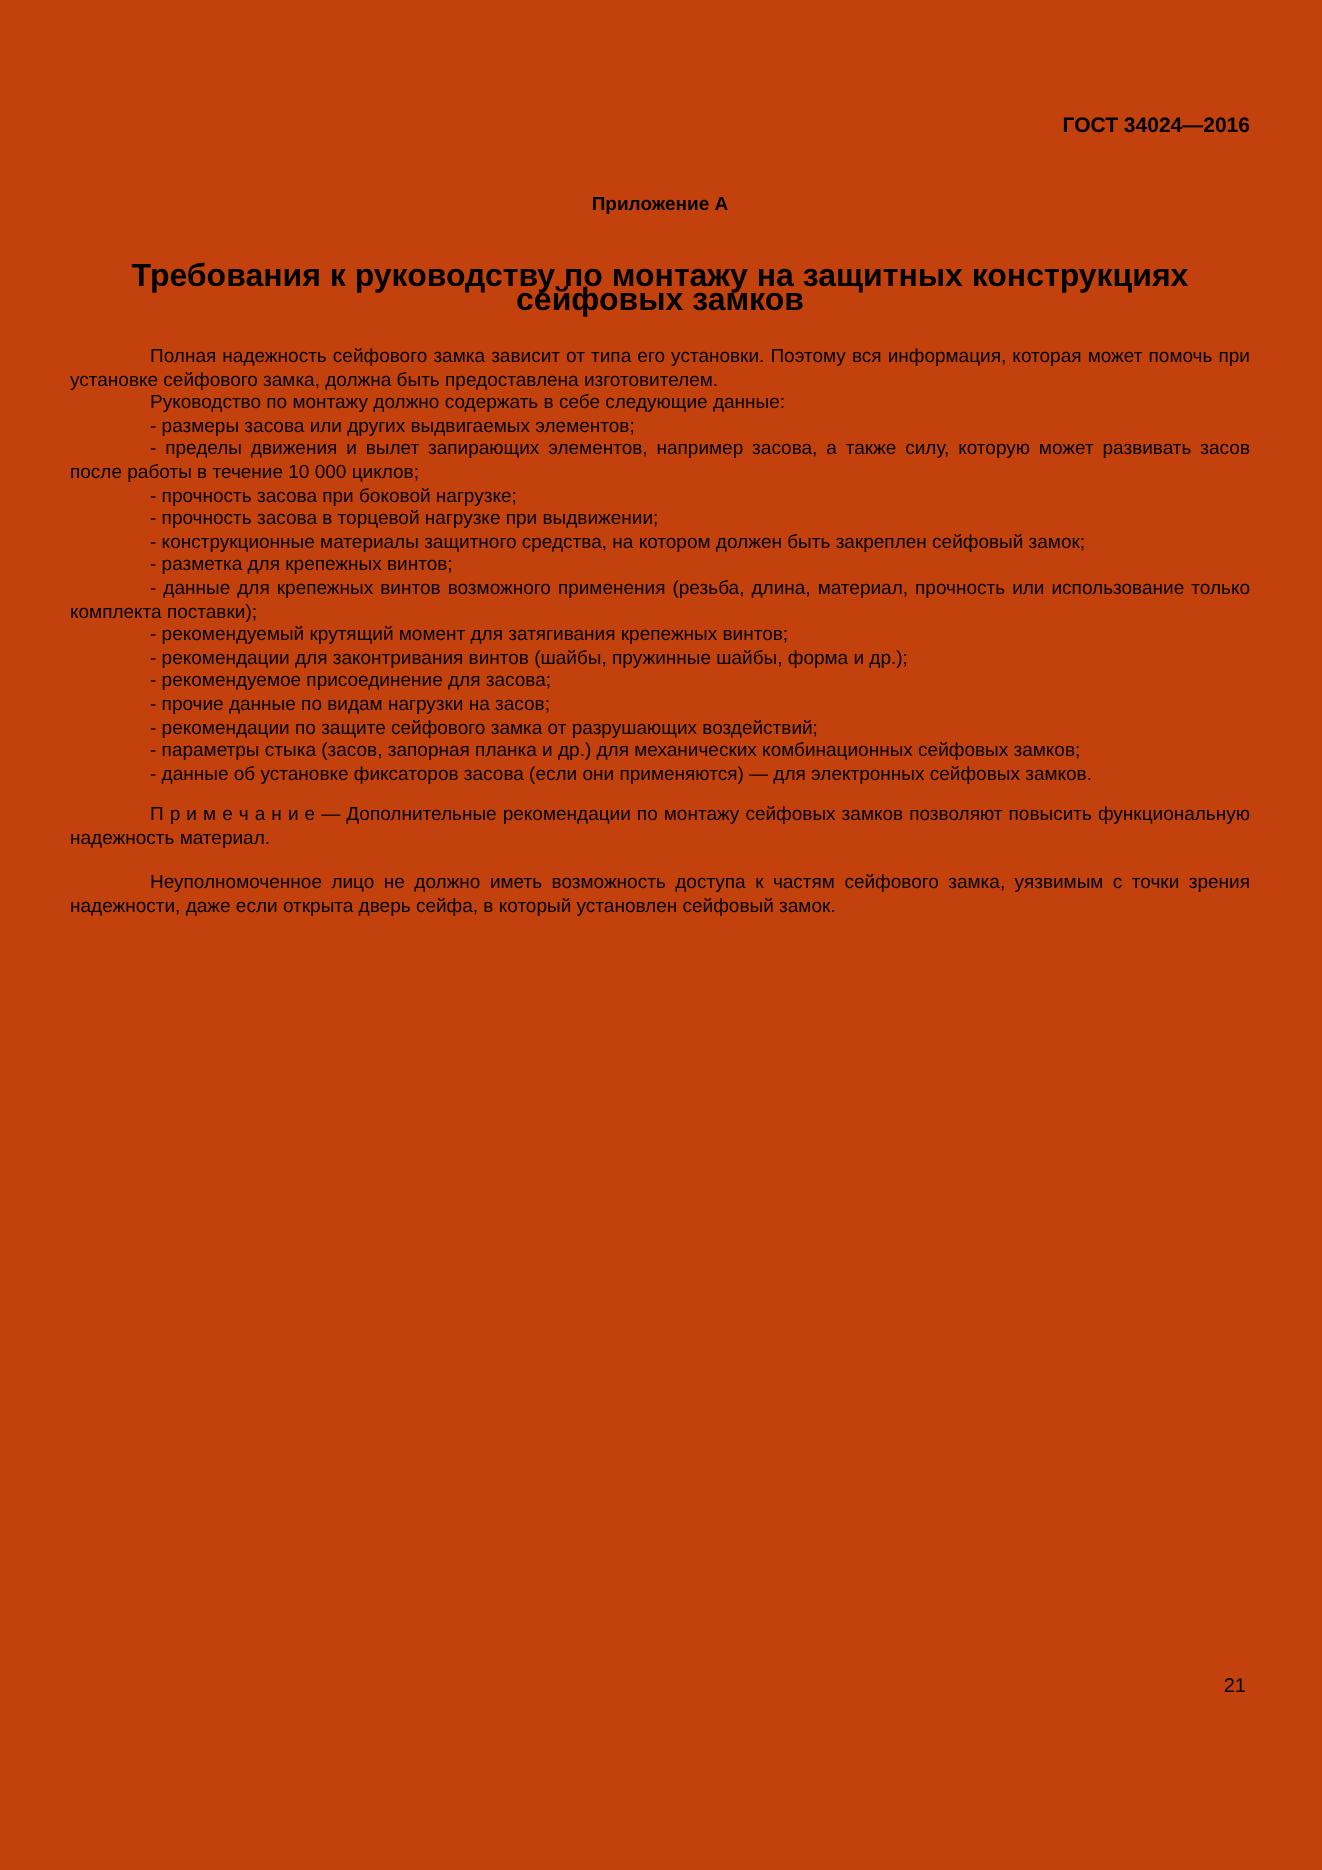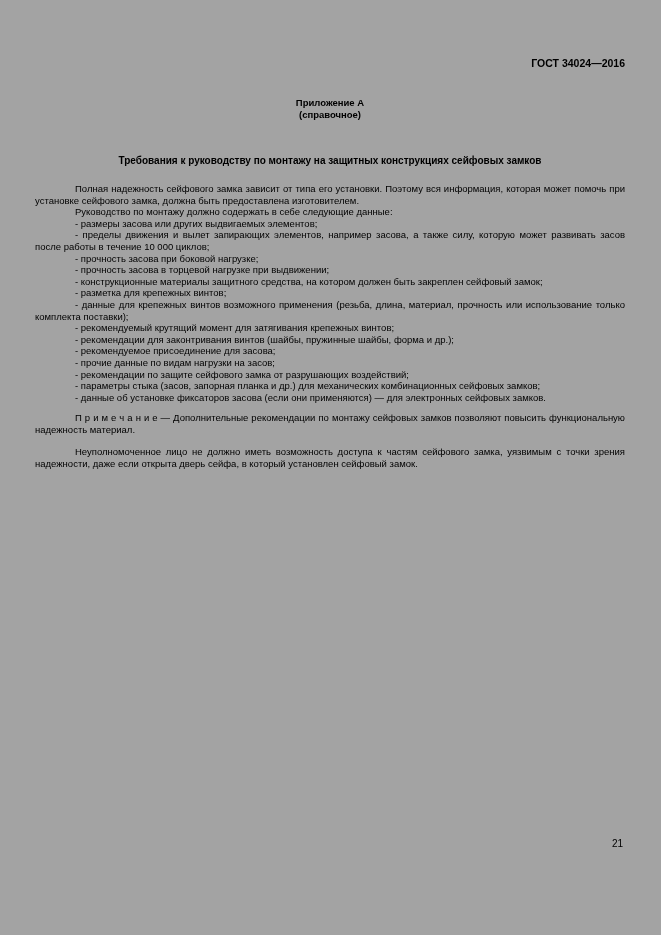--- a/index.html
+++ b/index.html
@@ -1,21 +1,21 @@
 <!DOCTYPE html>
 <html lang="ru"><head>
 <meta charset="utf-8">
 <style>
   * { margin: 0; padding: 0; box-sizing: border-box; }
   html, body { background: #ffffff; }
   .page {
     position: relative;
     width: 661px;
     height: 935px;
-    background: #a3a3a3;
+    background: #c2410c;
     color: #000000;
     font-family: "Liberation Sans", sans-serif;
     overflow: hidden;
   }
   .content {
     padding: 57px 36px 0 35px;
   }
   .doc-code {
     text-align: right;
     font-weight: bold;
@@ -31,23 +31,23 @@
   }
   .annex-subtitle {
     text-align: center;
     font-weight: bold;
     font-size: 9.5px;
     line-height: 12px;
   }
   .heading {
     text-align: center;
     font-weight: bold;
-    font-size: 10px;
+    font-size: 16px;
     line-height: 12px;
-    margin-top: 34px;
+    margin-top: 24px;
   }
   .body-text {
     font-size: 9.5px;
     line-height: 11.6px;
     text-align: justify;
     text-indent: 40px;
   }
   .first-para { margin-top: 16px; }
   .note-para { margin-top: 9px; }
   .closing-para { margin-top: 11px; }
@@ -61,21 +61,20 @@
 </style>
 </head>
 <body>
 
 <div class="page">
   <div class="content">
 
     <div class="doc-code">ГОСТ 34024—2016</div>
 
     <div class="annex-title">Приложение А</div>
-    <div class="annex-subtitle">(справочное)</div>
 
     <div class="heading">Требования к руководству по монтажу на защитных конструкциях сейфовых замков</div>
 
     <p class="body-text first-para">Полная надежность сейфового замка зависит от типа его установки. Поэтому вся информация, которая может помочь при установке сейфового замка, должна быть предоставлена изготовителем.</p>
     <p class="body-text">Руководство по монтажу должно содержать в себе следующие данные:</p>
 
     <p class="body-text">- размеры засова или других выдвигаемых элементов;</p>
     <p class="body-text">- пределы движения и вылет запирающих элементов, например засова, а также силу, которую может развивать засов после работы в течение 10 000 циклов;</p>
     <p class="body-text">- прочность засова при боковой нагрузке;</p>
     <p class="body-text">- прочность засова в торцевой нагрузке при выдвижении;</p>

